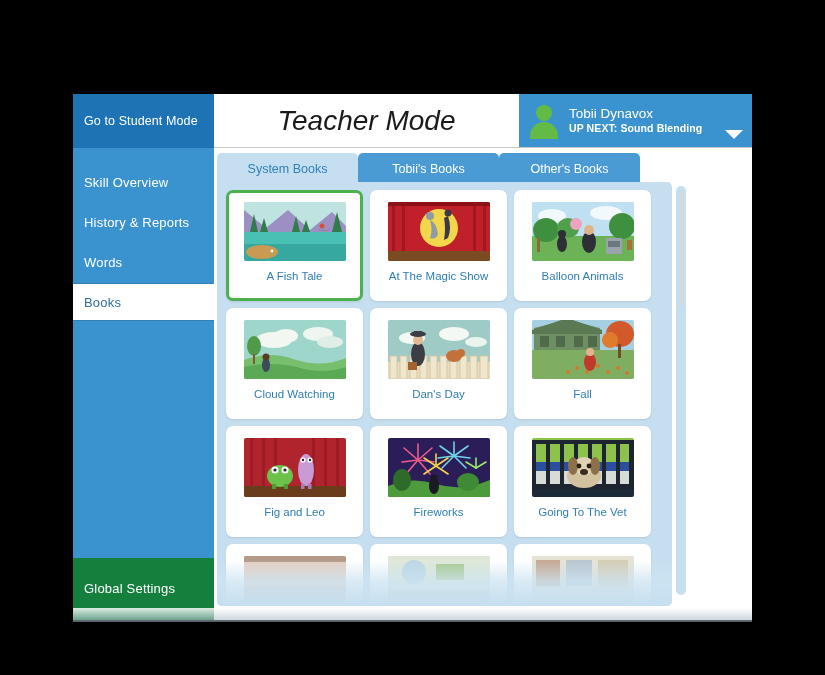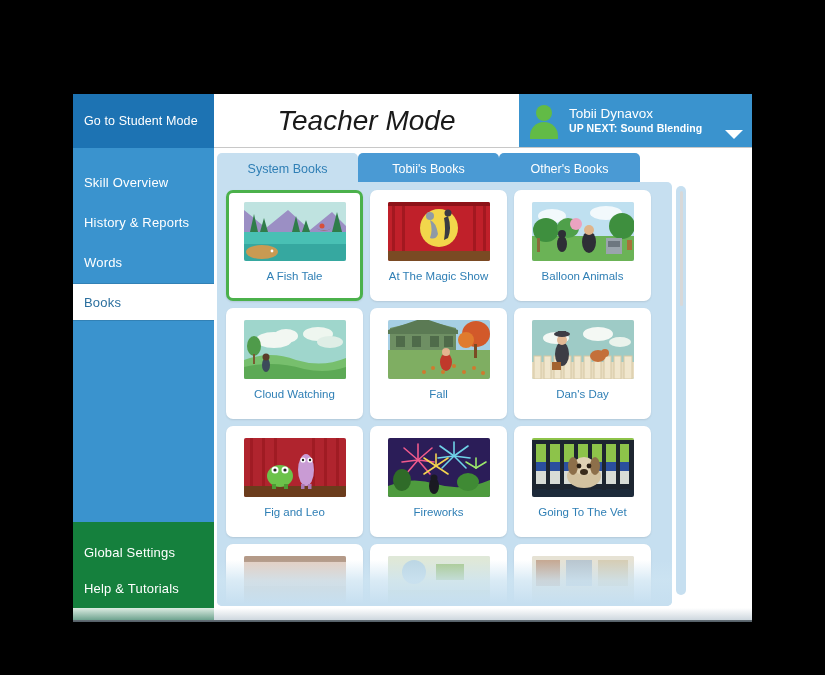--- a/index.html
+++ b/index.html
@@ -238,23 +238,20 @@
       <div class="nav-item spaced">
         <span>Words</span>
       </div>
       <div class="nav-item spaced active">
         <span>Books</span>
       </div>
     </div>
     <div id="nav-footer">
       <div class="nav-item">
         <span>Global Settings</span>
-      </div>
-      <div class="nav-item">
-        <span>Help &amp; Tutorials</span>
       </div>
     </div>
   </nav>
 
   <header id="topbar">
     <h1 id="page-title">Teacher Mode</h1>
     <div id="user-panel">
       <div id="avatar">
         <div class="head"></div>
           <div class="body"></div>
@@ -367,52 +364,20 @@
               <ellipse cx="86" cy="22" rx="13" ry="6" fill="#dfeee6"></ellipse>
               <path d="M0 40 q26 -10 52 0 q26 8 50 -2 L102 59 L0 59 Z" fill="#77bf6d"></path>
               <path d="M0 47 q30 -7 60 2 q22 5 42 -2 L102 59 L0 59 Z" fill="#5ca955"></path>
               <ellipse cx="10" cy="26" rx="7" ry="10" fill="#4f9b4a"></ellipse>
               <rect x="9" y="34" width="2" height="10" fill="#7a5a32"></rect>
               <ellipse cx="22" cy="45" rx="4" ry="7" fill="#3c4a5a"></ellipse>
               <circle cx="22" cy="37" r="3.5" fill="#5a3b2a"></circle>
             </svg>
           </div>
           <div class="book-title">Cloud Watching</div>
-        </div>
-
-        <div class="book-card">
-          <div class="book-thumb">
-            <svg width="102" height="59" viewBox="0 0 102 59">
-              <rect width="102" height="59" fill="#a6cfe4"></rect>
-              <rect y="30" width="102" height="29" fill="#7fae62"></rect>
-              <path d="M2 30 L2 8 L36 0 L68 8 L68 30 Z" fill="#6e8f63"></path>
-              <path d="M0 10 L35 -2 L70 10 L70 14 L0 14 Z" fill="#5b7a54"></path>
-              <g fill="#4f6b4a">
-                <rect x="8" y="16" width="9" height="11"></rect>
-                  <rect x="24" y="16" width="9" height="11"></rect>
-                <rect x="42" y="16" width="9" height="11"></rect>
-                  <rect x="56" y="16" width="9" height="11"></rect>
-              </g>
-              <ellipse cx="88" cy="14" rx="14" ry="13" fill="#d2592a"></ellipse>
-              <ellipse cx="78" cy="20" rx="8" ry="8" fill="#e07b2e"></ellipse>
-              <rect x="86" y="24" width="3" height="14" fill="#7a4a23"></rect>
-              <ellipse cx="58" cy="42" rx="6" ry="9" fill="#c0392b"></ellipse>
-              <circle cx="58" cy="32" r="4" fill="#e4b38f"></circle>
-              <g fill="#cf7a2f">
-                <circle cx="45" cy="48" r="2"></circle>
-                  <circle cx="55" cy="52" r="2"></circle>
-                  <circle cx="66" cy="46" r="2"></circle>
-                <circle cx="76" cy="52" r="2"></circle>
-                  <circle cx="86" cy="48" r="2"></circle>
-                  <circle cx="95" cy="53" r="2"></circle>
-                <circle cx="36" cy="52" r="2"></circle>
-              </g>
-            </svg>
-          </div>
-          <div class="book-title">Fall</div>
         </div>
 
         <div class="book-card">
           <div class="book-thumb">
             <svg width="102" height="59" viewBox="0 0 102 59">
               <rect width="102" height="59" fill="#9ecbc6"></rect>
               <ellipse cx="24" cy="18" rx="13" ry="6" fill="#f4f8f4"></ellipse>
               <ellipse cx="66" cy="14" rx="15" ry="7" fill="#f4f8f4"></ellipse>
               <ellipse cx="88" cy="22" rx="11" ry="5" fill="#eaf3ec"></ellipse>
               <rect y="42" width="102" height="17" fill="#e8dcc0"></rect>
@@ -433,20 +398,52 @@
                 <circle cx="30" cy="20" r="5" fill="#e2b995"></circle>
                 <ellipse cx="30" cy="14" rx="8" ry="3"></ellipse>
                 <rect x="26" y="11" width="8" height="5"></rect>
               </g>
               <rect x="20" y="42" width="9" height="8" fill="#a3632f"></rect>
               <ellipse cx="66" cy="36" rx="8" ry="6" fill="#c4703a"></ellipse>
               <circle cx="73" cy="33" r="4" fill="#c4703a"></circle>
             </svg>
           </div>
           <div class="book-title">Dan's Day</div>
+        </div>
+
+        <div class="book-card">
+          <div class="book-thumb">
+            <svg width="102" height="59" viewBox="0 0 102 59">
+              <rect width="102" height="59" fill="#a6cfe4"></rect>
+              <rect y="30" width="102" height="29" fill="#7fae62"></rect>
+              <path d="M2 30 L2 8 L36 0 L68 8 L68 30 Z" fill="#6e8f63"></path>
+              <path d="M0 10 L35 -2 L70 10 L70 14 L0 14 Z" fill="#5b7a54"></path>
+              <g fill="#4f6b4a">
+                <rect x="8" y="16" width="9" height="11"></rect>
+                  <rect x="24" y="16" width="9" height="11"></rect>
+                <rect x="42" y="16" width="9" height="11"></rect>
+                  <rect x="56" y="16" width="9" height="11"></rect>
+              </g>
+              <ellipse cx="88" cy="14" rx="14" ry="13" fill="#d2592a"></ellipse>
+              <ellipse cx="78" cy="20" rx="8" ry="8" fill="#e07b2e"></ellipse>
+              <rect x="86" y="24" width="3" height="14" fill="#7a4a23"></rect>
+              <ellipse cx="58" cy="42" rx="6" ry="9" fill="#c0392b"></ellipse>
+              <circle cx="58" cy="32" r="4" fill="#e4b38f"></circle>
+              <g fill="#cf7a2f">
+                <circle cx="45" cy="48" r="2"></circle>
+                  <circle cx="55" cy="52" r="2"></circle>
+                  <circle cx="66" cy="46" r="2"></circle>
+                <circle cx="76" cy="52" r="2"></circle>
+                  <circle cx="86" cy="48" r="2"></circle>
+                  <circle cx="95" cy="53" r="2"></circle>
+                <circle cx="36" cy="52" r="2"></circle>
+              </g>
+            </svg>
+          </div>
+          <div class="book-title">Fall</div>
         </div>
 
         <div class="book-card">
           <div class="book-thumb">
             <svg width="102" height="59" viewBox="0 0 102 59">
               <rect width="102" height="59" fill="#b0242e"></rect>
               <g fill="#8d1218" opacity=".45">
                 <rect x="6" y="0" width="3" height="50"></rect>
                   <rect x="18" y="0" width="3" height="50"></rect>
                 <rect x="30" y="0" width="3" height="50"></rect>

